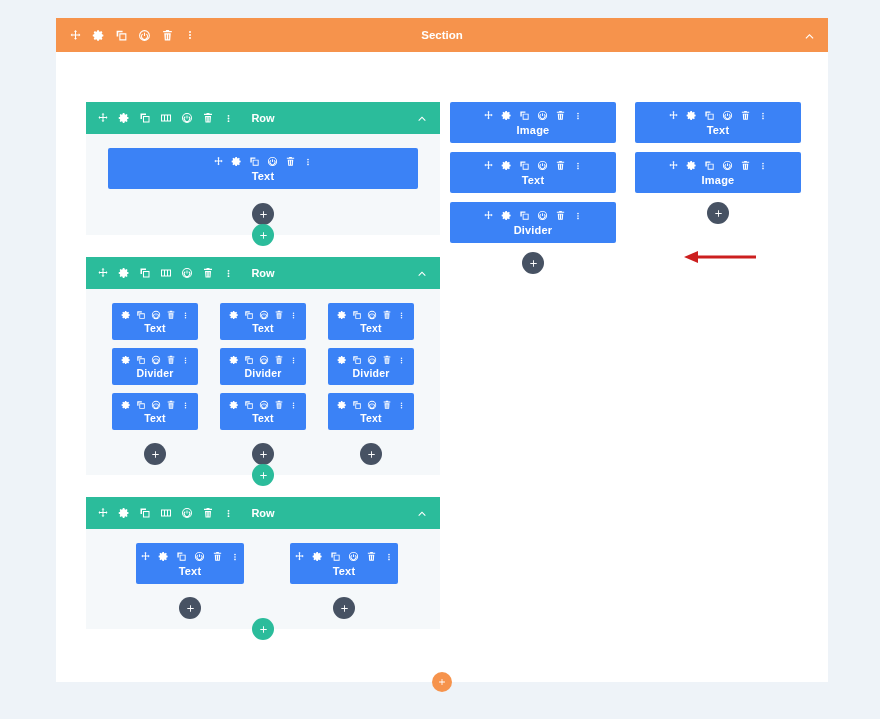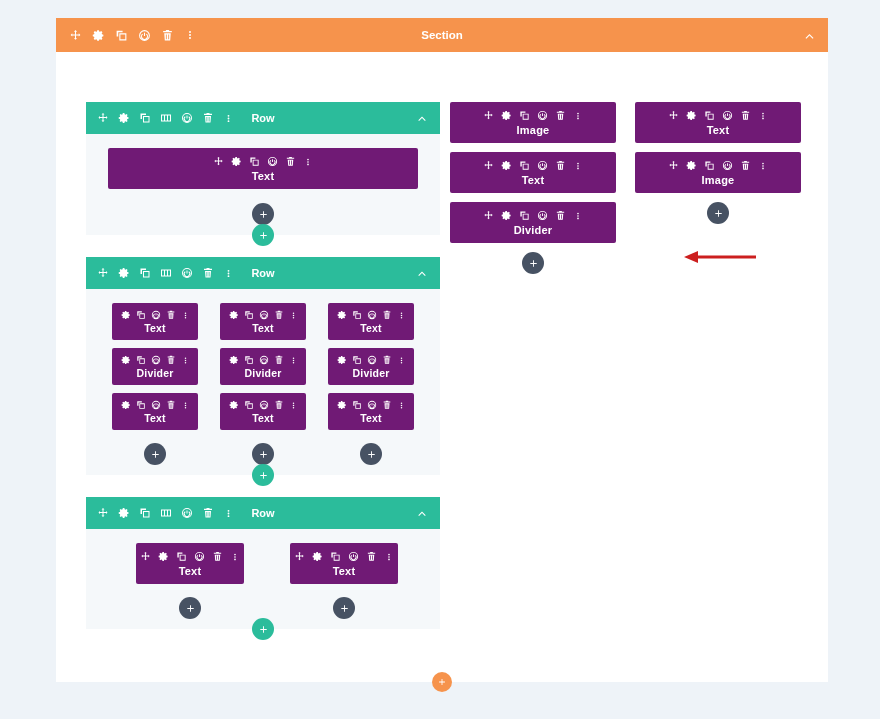--- a/index.html
+++ b/index.html
@@ -59,21 +59,21 @@
     display: flex;
     align-items: center;
   }
   .row-bar .bar-icons { gap: 9px; padding-left: 11px; }
   .row-bar .bar-title { font-size: 11px; font-weight: bold; }
 
   .row-body { padding: 14px 0 10px; }
 
   
   .module {
-    background: #701a75;
+    background: #3b82f6;
     color: #ffffff;
     text-align: center;
     padding: 8px 4px 7px;
     border-radius: 2px;
     cursor: pointer;
   }
   .module .mod-icons {
     display: flex;
     justify-content: center;
     align-items: center;

